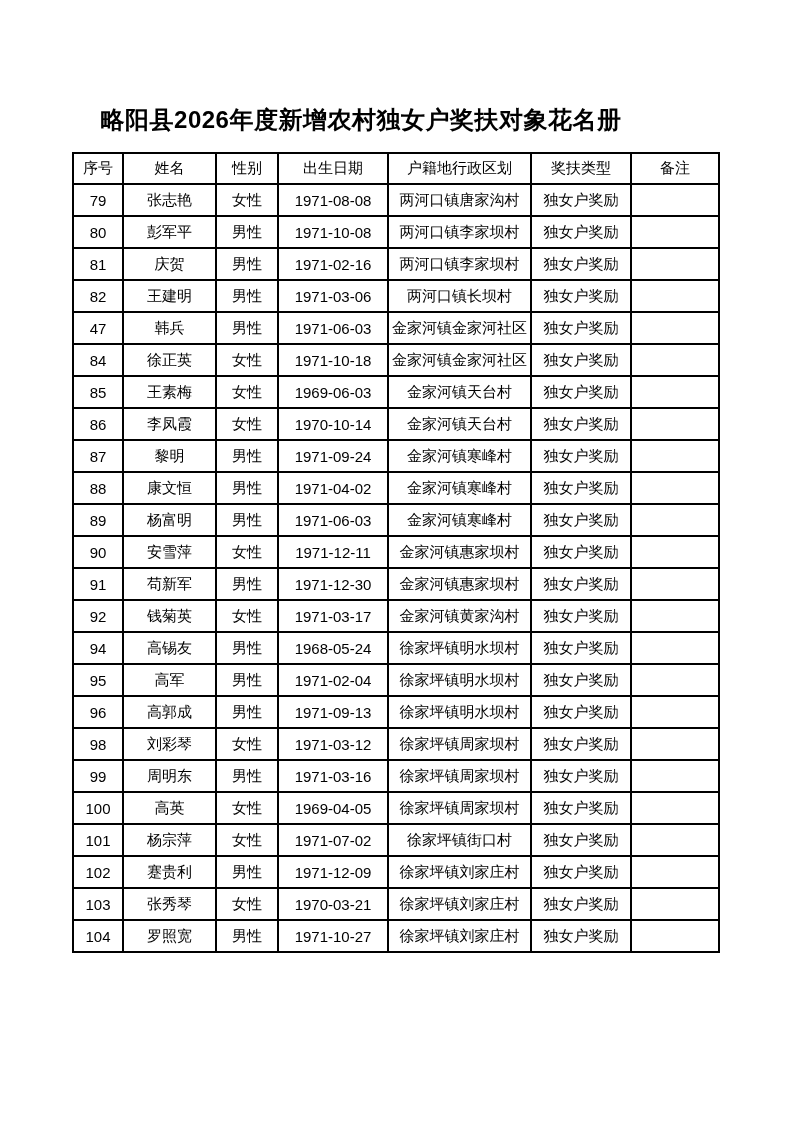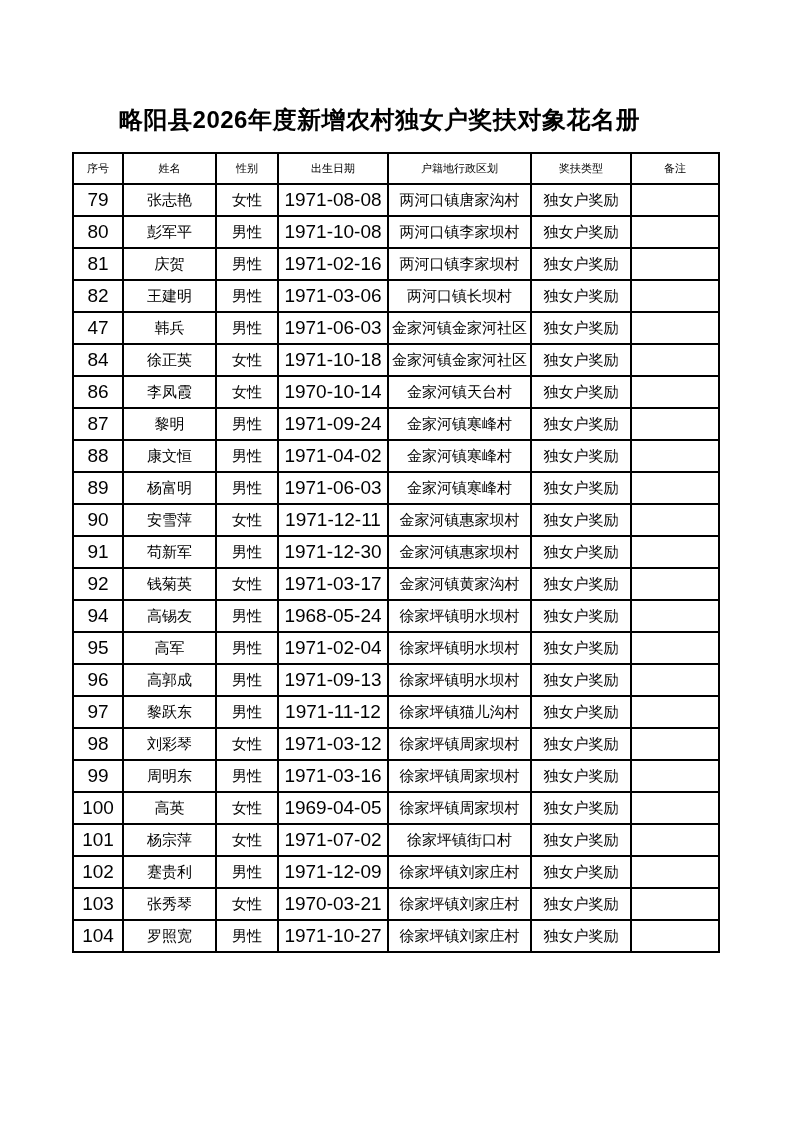--- a/index.html
+++ b/index.html
@@ -8,21 +8,20 @@
     background: #ffffff;
   }
   .doc {
     position: relative;
     width: 722px;
     height: 1122px;
     background: #ffffff;
     color: #000000;
     overflow: hidden;
     font-family: "Liberation Serif", "DejaVu Serif", serif;
-    padding-left: 37px;
   }
   .doc-title {
     position: absolute;
     top: 104px;
     left: 0;
     right: 0;
     text-align: center;
     font-family: "Liberation Sans", "DejaVu Sans", sans-serif;
     font-weight: 700;
     font-size: 24px;
@@ -43,33 +42,33 @@
     text-align: center;
     vertical-align: middle;
     padding: 0 2px;
     overflow: hidden;
     white-space: nowrap;
   }
   table.roster th {
     height: 29px;
     font-family: "Liberation Serif", "DejaVu Serif", serif;
     font-weight: 400;
-    font-size: 11px;
+    font-size: 15px;
   }
   table.roster td {
     height: 30px;
     font-family: "Liberation Serif", "DejaVu Serif", serif;
     font-weight: 400;
     font-size: 15px;
   }
   
   table.roster td.col-0,
   table.roster td.col-3 {
     font-family: "Liberation Sans", "DejaVu Sans", sans-serif;
-    font-size: 19px;
+    font-size: 15px;
   }
   col.c0 { width: 50px; }
   col.c1 { width: 93px; }
   col.c2 { width: 62px; }
   col.c3 { width: 110px; }
   col.c4 { width: 143px; }
   col.c5 { width: 100px; }
   col.c6 { width: 88px; }
 </style>
 </head>
@@ -149,20 +148,29 @@
         <tr>
           <td class="col-0">84</td>
           <td class="col-1">徐正英</td>
           <td class="col-2">女性</td>
           <td class="col-3">1971-10-18</td>
           <td class="col-4">金家河镇金家河社区</td>
           <td class="col-5">独女户奖励</td>
           <td class="col-6"></td>
         </tr>
         <tr>
+          <td class="col-0">85</td>
+          <td class="col-1">王素梅</td>
+          <td class="col-2">女性</td>
+          <td class="col-3">1969-06-03</td>
+          <td class="col-4">金家河镇天台村</td>
+          <td class="col-5">独女户奖励</td>
+          <td class="col-6"></td>
+        </tr>
+        <tr>
           <td class="col-0">86</td>
           <td class="col-1">李凤霞</td>
           <td class="col-2">女性</td>
           <td class="col-3">1970-10-14</td>
           <td class="col-4">金家河镇天台村</td>
           <td class="col-5">独女户奖励</td>
           <td class="col-6"></td>
         </tr>
         <tr>
           <td class="col-0">87</td>
@@ -239,29 +247,20 @@
         <tr>
           <td class="col-0">96</td>
           <td class="col-1">高郭成</td>
           <td class="col-2">男性</td>
           <td class="col-3">1971-09-13</td>
           <td class="col-4">徐家坪镇明水坝村</td>
           <td class="col-5">独女户奖励</td>
           <td class="col-6"></td>
         </tr>
         <tr>
-          <td class="col-0">97</td>
-          <td class="col-1">黎跃东</td>
-          <td class="col-2">男性</td>
-          <td class="col-3">1971-11-12</td>
-          <td class="col-4">徐家坪镇猫儿沟村</td>
-          <td class="col-5">独女户奖励</td>
-          <td class="col-6"></td>
-        </tr>
-        <tr>
           <td class="col-0">98</td>
           <td class="col-1">刘彩琴</td>
           <td class="col-2">女性</td>
           <td class="col-3">1971-03-12</td>
           <td class="col-4">徐家坪镇周家坝村</td>
           <td class="col-5">独女户奖励</td>
           <td class="col-6"></td>
         </tr>
         <tr>
           <td class="col-0">99</td>

